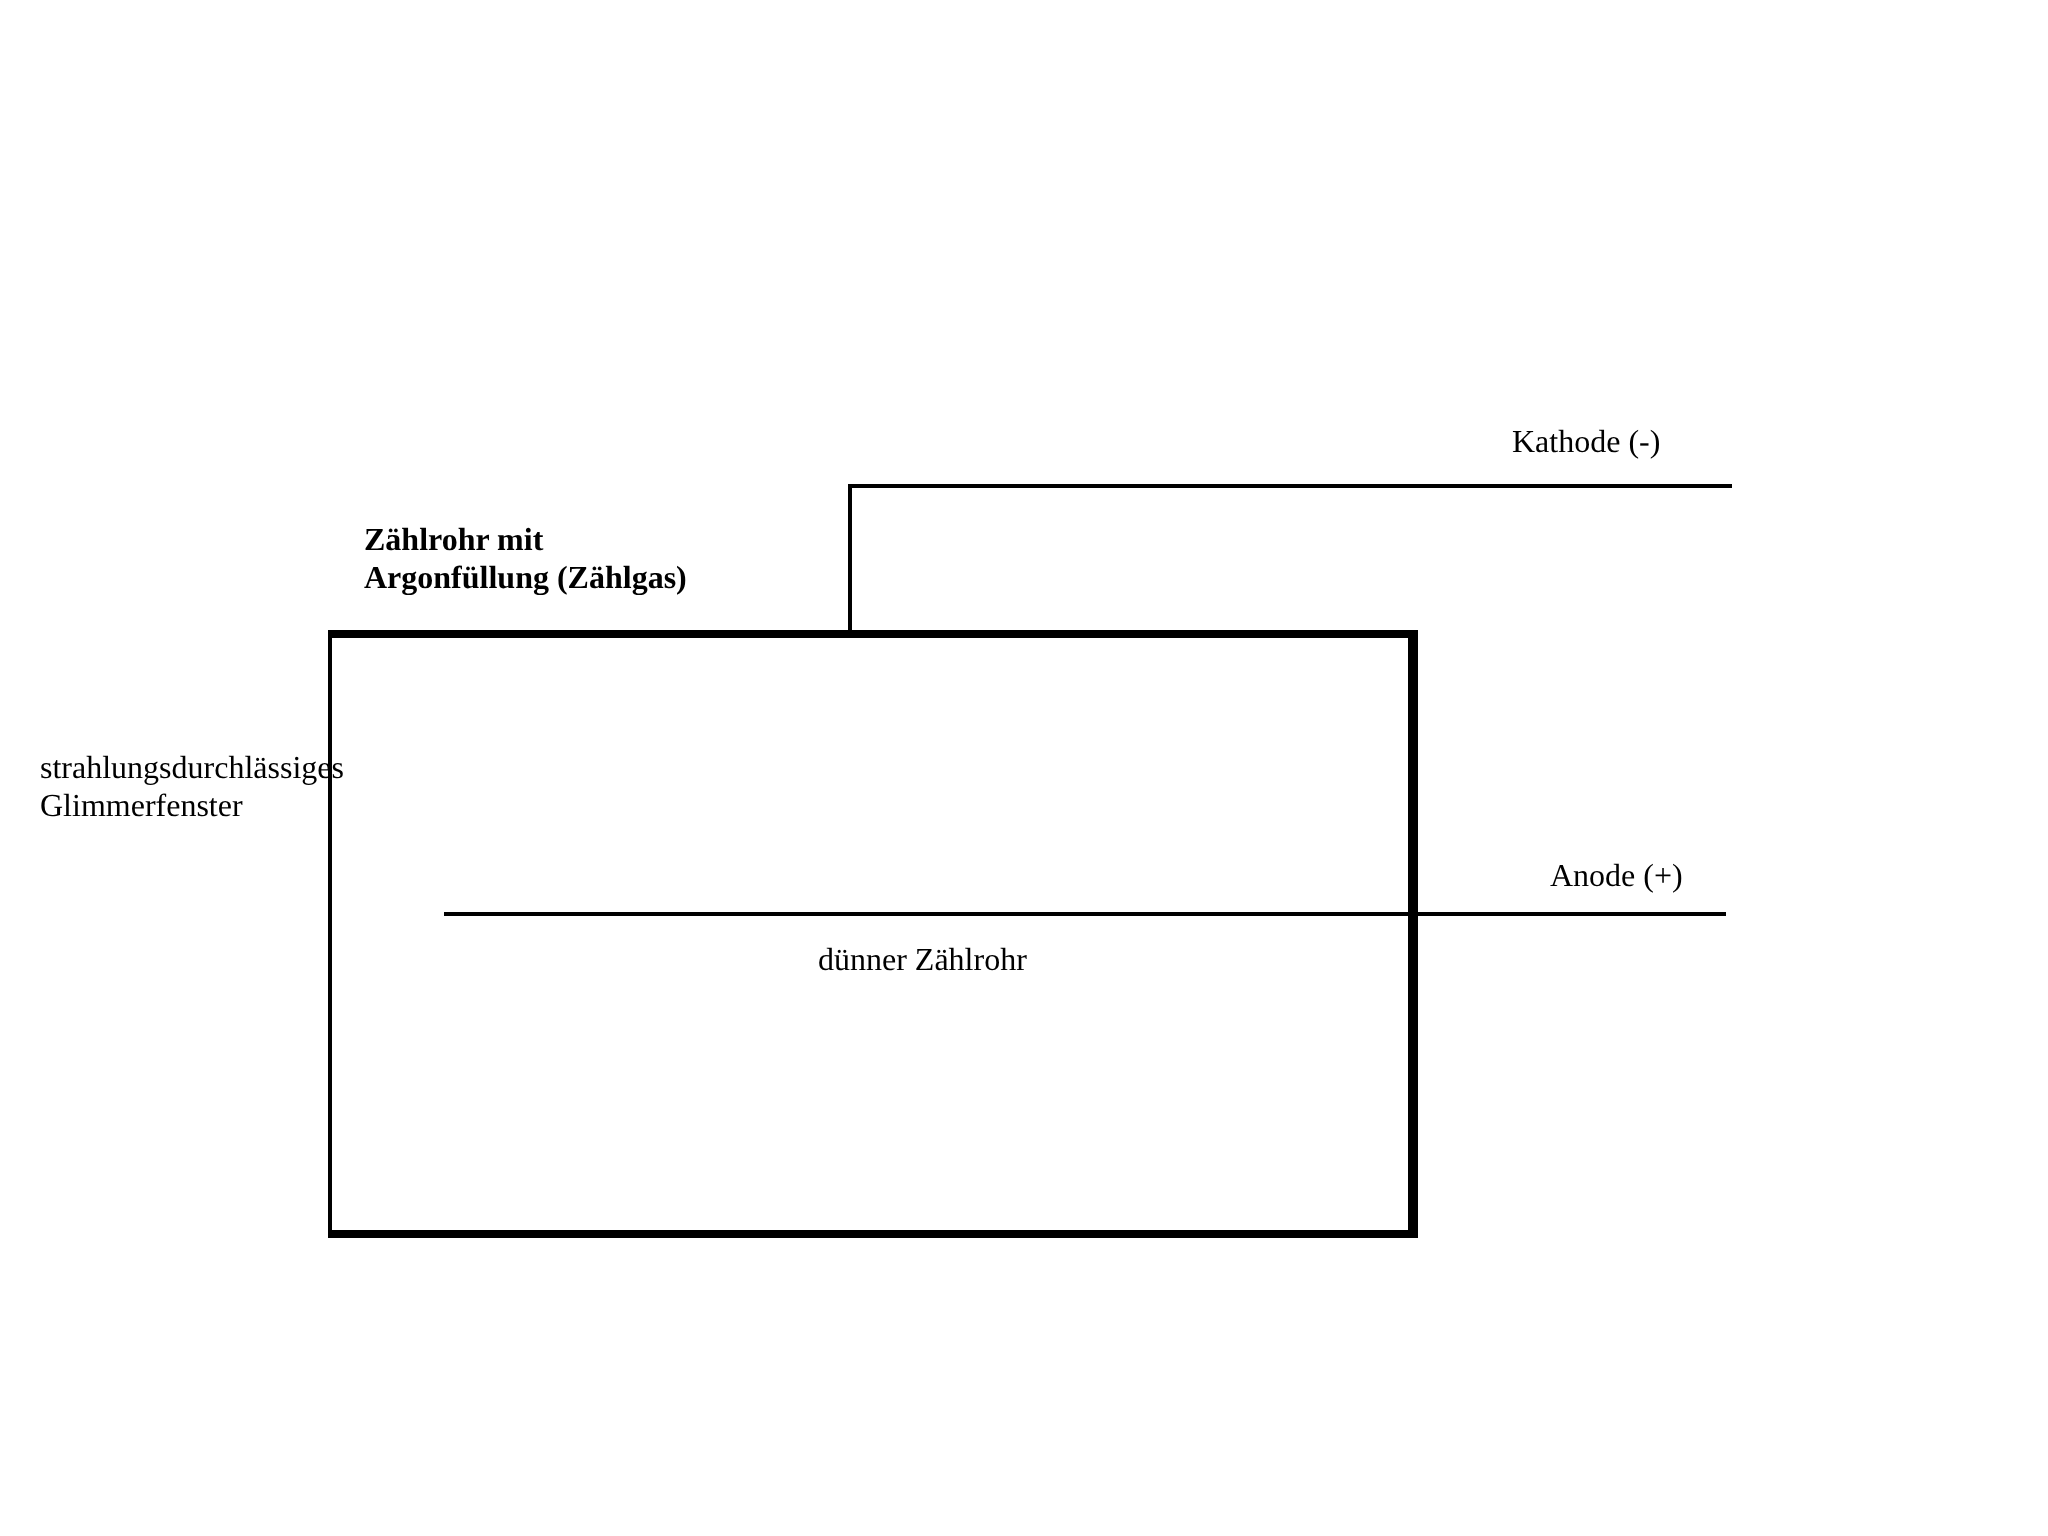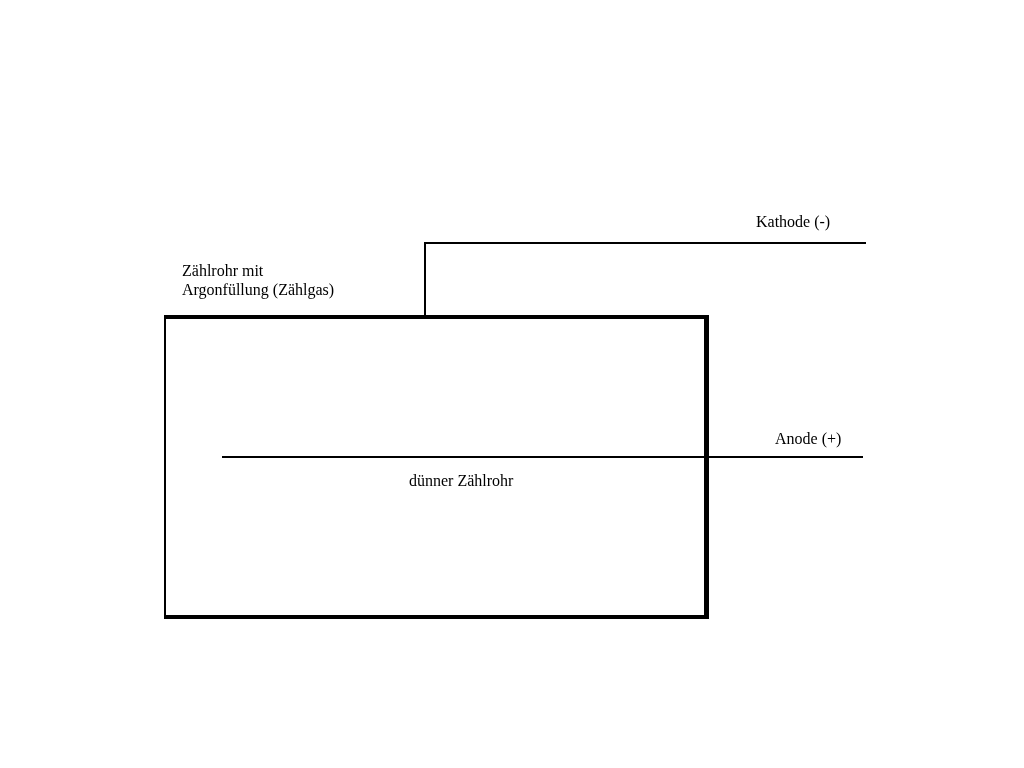--- a/index.html
+++ b/index.html
@@ -32,21 +32,21 @@
     border-left: 2px solid #000000;
     background: transparent;
   }
   
   .cathode-v { left: 424px; top: 242px; width: 2px; height: 75px; }
   .cathode-h { left: 424px; top: 242px; width: 442px; height: 2px; }
   
   .anode-h  { left: 222px; top: 456px; width: 641px; height: 2px; }
 
   .cathode-label { left: 756px; top: 212px; }
-  .tube-label    { left: 182px; top: 261px; }
+  .tube-label    { left: 182px; top: 261px; font-weight: bold; }
   .window-label  { left: 20px;  top: 375px; }
   .anode-label   { left: 775px; top: 429px; }
   .wire-label    { left: 409px; top: 471px; }
 </style>
 </head>
 <body>
 
 <div class="canvas">
 
   <div class="tube"></div>
@@ -54,18 +54,20 @@
   <div class="line cathode-v"></div>
   <div class="line cathode-h"></div>
 
   <div class="line anode-h"></div>
 
   <div class="lbl cathode-label">Kathode (-)</div>
 
   <div class="lbl tube-label">Zählrohr mit
 Argonfüllung (Zählgas)</div>
 
+  <div class="lbl window-label">strahlungsdurchlässiges
+Glimmerfenster</div>
 
   <div class="lbl anode-label">Anode (+)</div>
 
   <div class="lbl wire-label">dünner Zählrohr</div>
 
 </div>
 
 </body></html>

